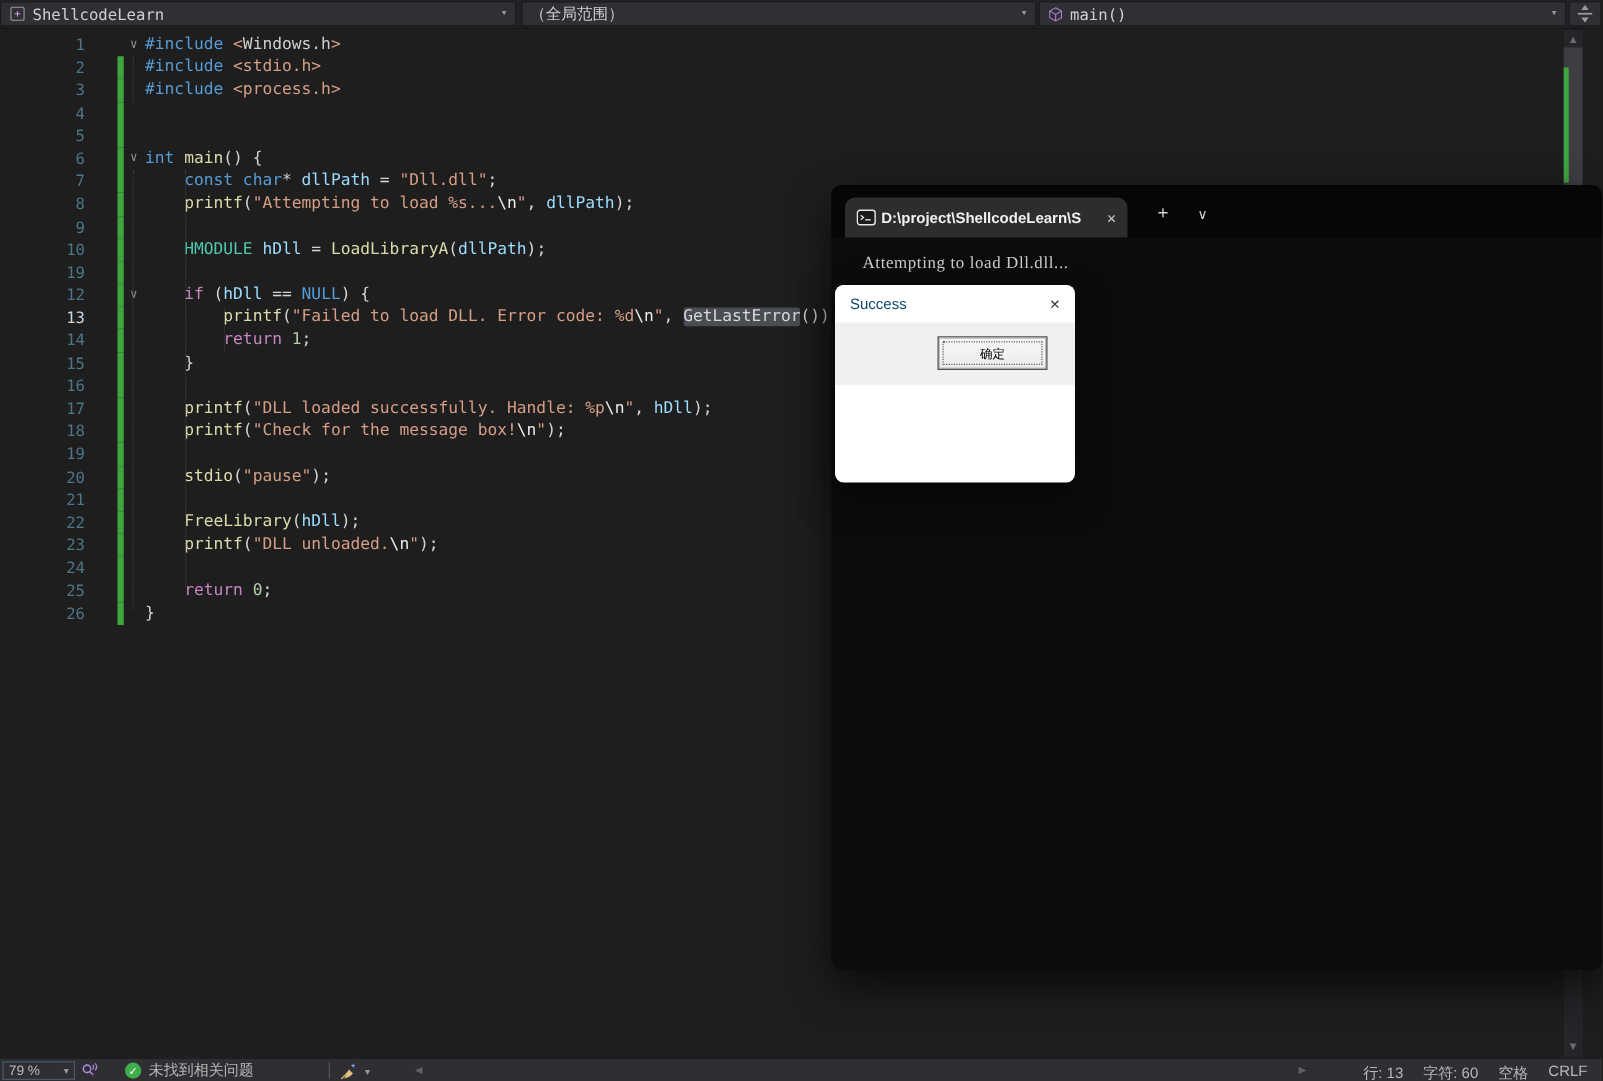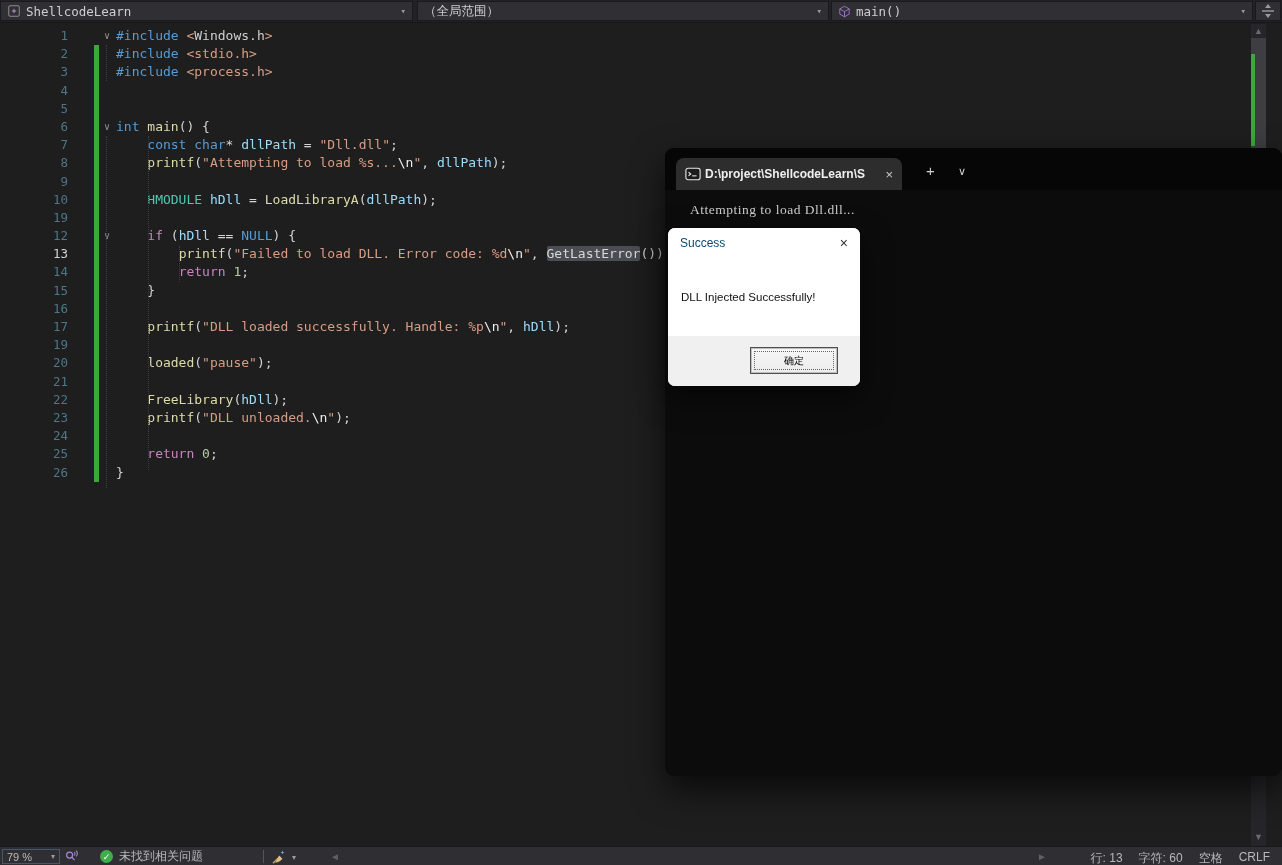--- a/index.html
+++ b/index.html
@@ -128,22 +128,23 @@
         <div class="code-row"><div class="ln">8</div><div class="chg"></div><div class="code"><span class="tk-pln">    </span><span class="tk-fn">printf</span><span class="tk-pln">(</span><span class="tk-str">"Attempting to load %s...</span><span class="tk-esc">\n</span><span class="tk-str">"</span><span class="tk-pln">, </span><span class="tk-var">dllPath</span><span class="tk-pln">);</span></div></div>
         <div class="code-row"><div class="ln">9</div><div class="chg"></div><div class="code"></div></div>
         <div class="code-row"><div class="ln">10</div><div class="chg"></div><div class="code"><span class="tk-pln">    </span><span class="tk-type">HMODULE</span><span class="tk-pln"> </span><span class="tk-var">hDll</span><span class="tk-pln"> = </span><span class="tk-fn">LoadLibraryA</span><span class="tk-pln">(</span><span class="tk-var">dllPath</span><span class="tk-pln">);</span></div></div>
         <div class="code-row"><div class="ln">19</div><div class="chg"></div><div class="code"></div></div>
         <div class="code-row"><div class="ln">12</div><div class="chg"></div><div class="fold">∨</div><div class="code"><span class="tk-pln">    </span><span class="tk-ctrl">if</span><span class="tk-pln"> (</span><span class="tk-var">hDll</span><span class="tk-pln"> == </span><span class="tk-kw">NULL</span><span class="tk-pln">) {</span></div></div>
         <div class="code-row"><div class="ln cur">13</div><div class="chg"></div><div class="code"><span class="tk-pln">        </span><span class="tk-fn">printf</span><span class="tk-pln">(</span><span class="tk-str">"Failed to load DLL. Error code: %d</span><span class="tk-esc">\n</span><span class="tk-str">"</span><span class="tk-pln">, </span><span class="tk-hl">GetLastError</span><span class="tk-pln">());</span></div></div>
         <div class="code-row"><div class="ln">14</div><div class="chg"></div><div class="code"><span class="tk-pln">        </span><span class="tk-ctrl">return</span><span class="tk-pln"> </span><span class="tk-num">1</span><span class="tk-pln">;</span></div></div>
         <div class="code-row"><div class="ln">15</div><div class="chg"></div><div class="code"><span class="tk-pln">    }</span></div></div>
         <div class="code-row"><div class="ln">16</div><div class="chg"></div><div class="code"></div></div>
         <div class="code-row"><div class="ln">17</div><div class="chg"></div><div class="code"><span class="tk-pln">    </span><span class="tk-fn">printf</span><span class="tk-pln">(</span><span class="tk-str">"DLL loaded successfully. Handle: %p</span><span class="tk-esc">\n</span><span class="tk-str">"</span><span class="tk-pln">, </span><span class="tk-var">hDll</span><span class="tk-pln">);</span></div></div>
+        <div class="code-row"><div class="ln">18</div><div class="chg"></div><div class="code"><span class="tk-pln">    </span><span class="tk-fn">printf</span><span class="tk-pln">(</span><span class="tk-str">"Check for the message box!</span><span class="tk-esc">\n</span><span class="tk-str">"</span><span class="tk-pln">);</span></div></div>
         <div class="code-row"><div class="ln">19</div><div class="chg"></div><div class="code"></div></div>
-        <div class="code-row"><div class="ln">20</div><div class="chg"></div><div class="code"><span class="tk-pln">    </span><span class="tk-fn">loaded</span><span class="tk-pln">(</span><span class="tk-str">"pause"</span><span class="tk-pln">);</span></div></div>
+        <div class="code-row"><div class="ln">20</div><div class="chg"></div><div class="code"><span class="tk-pln">    </span><span class="tk-fn">stdio</span><span class="tk-pln">(</span><span class="tk-str">"pause"</span><span class="tk-pln">);</span></div></div>
         <div class="code-row"><div class="ln">21</div><div class="chg"></div><div class="code"></div></div>
         <div class="code-row"><div class="ln">22</div><div class="chg"></div><div class="code"><span class="tk-pln">    </span><span class="tk-fn">FreeLibrary</span><span class="tk-pln">(</span><span class="tk-var">hDll</span><span class="tk-pln">);</span></div></div>
         <div class="code-row"><div class="ln">23</div><div class="chg"></div><div class="code"><span class="tk-pln">    </span><span class="tk-fn">printf</span><span class="tk-pln">(</span><span class="tk-str">"DLL unloaded.</span><span class="tk-esc">\n</span><span class="tk-str">"</span><span class="tk-pln">);</span></div></div>
         <div class="code-row"><div class="ln">24</div><div class="chg"></div><div class="code"></div></div>
         <div class="code-row"><div class="ln">25</div><div class="chg"></div><div class="code"><span class="tk-pln">    </span><span class="tk-ctrl">return</span><span class="tk-pln"> </span><span class="tk-num">0</span><span class="tk-pln">;</span></div></div>
         <div class="code-row"><div class="ln">26</div><div class="chg"></div><div class="code"><span class="tk-pln">}</span></div></div>
       </div>
 
     <div class="guide" style="left:106px; top:21px; height:36px;"></div>
     <div class="guide" style="left:106px; top:112px; height:352px;"></div>
@@ -171,23 +172,20 @@
       <span class="term-btn" style="left:261px;">+</span>
       <span class="term-btn" style="left:293px; font-size:11px; top:17px;">∨</span>
     </div>
     <div class="console-output">Attempting to load Dll.dll...</div>
   </div>
 
   <div class="msgbox">
     <div class="msg-titlebar">
       <span class="msg-title">Success</span>
       <span class="msg-close">×</span>
-    </div>
-    <div class="msg-body">
-      <span>DLL Injected Successfully!</span>
     </div>
     <div class="msg-footer">
       <button class="ok-button">
         <span class="focus-rect"></span>
         <span class="ok-label">确定</span>
       </button>
     </div>
   </div>
 
   <div class="statusbar">

